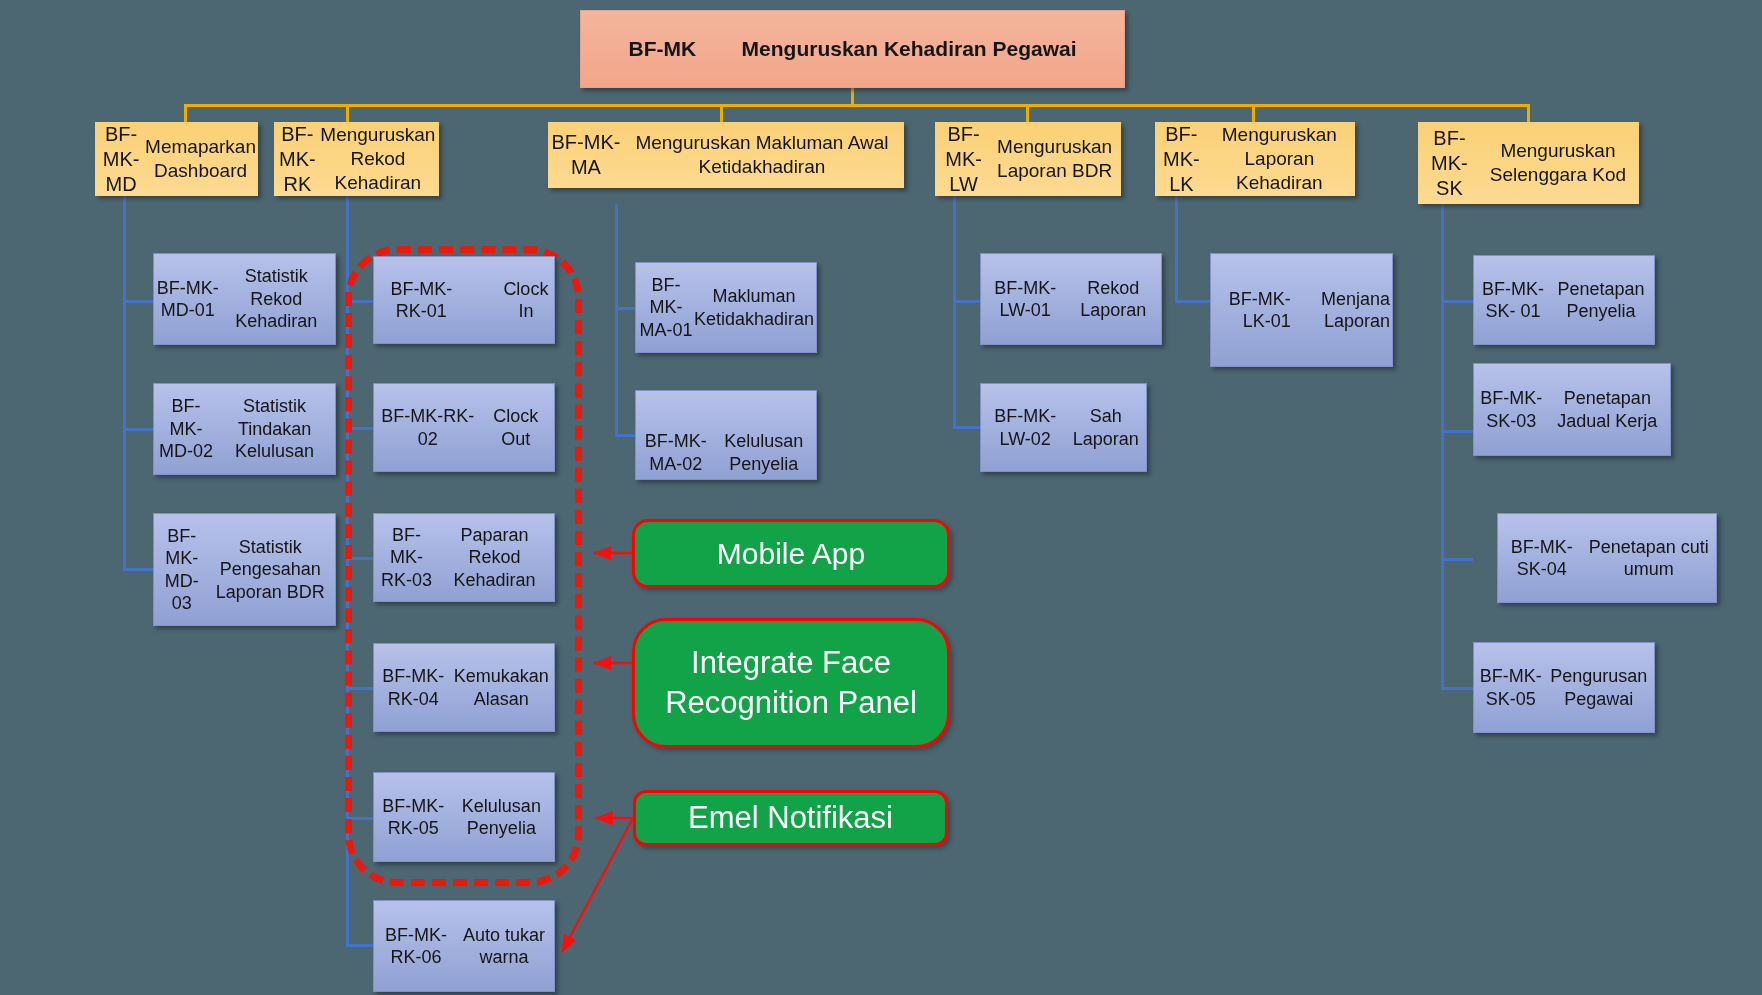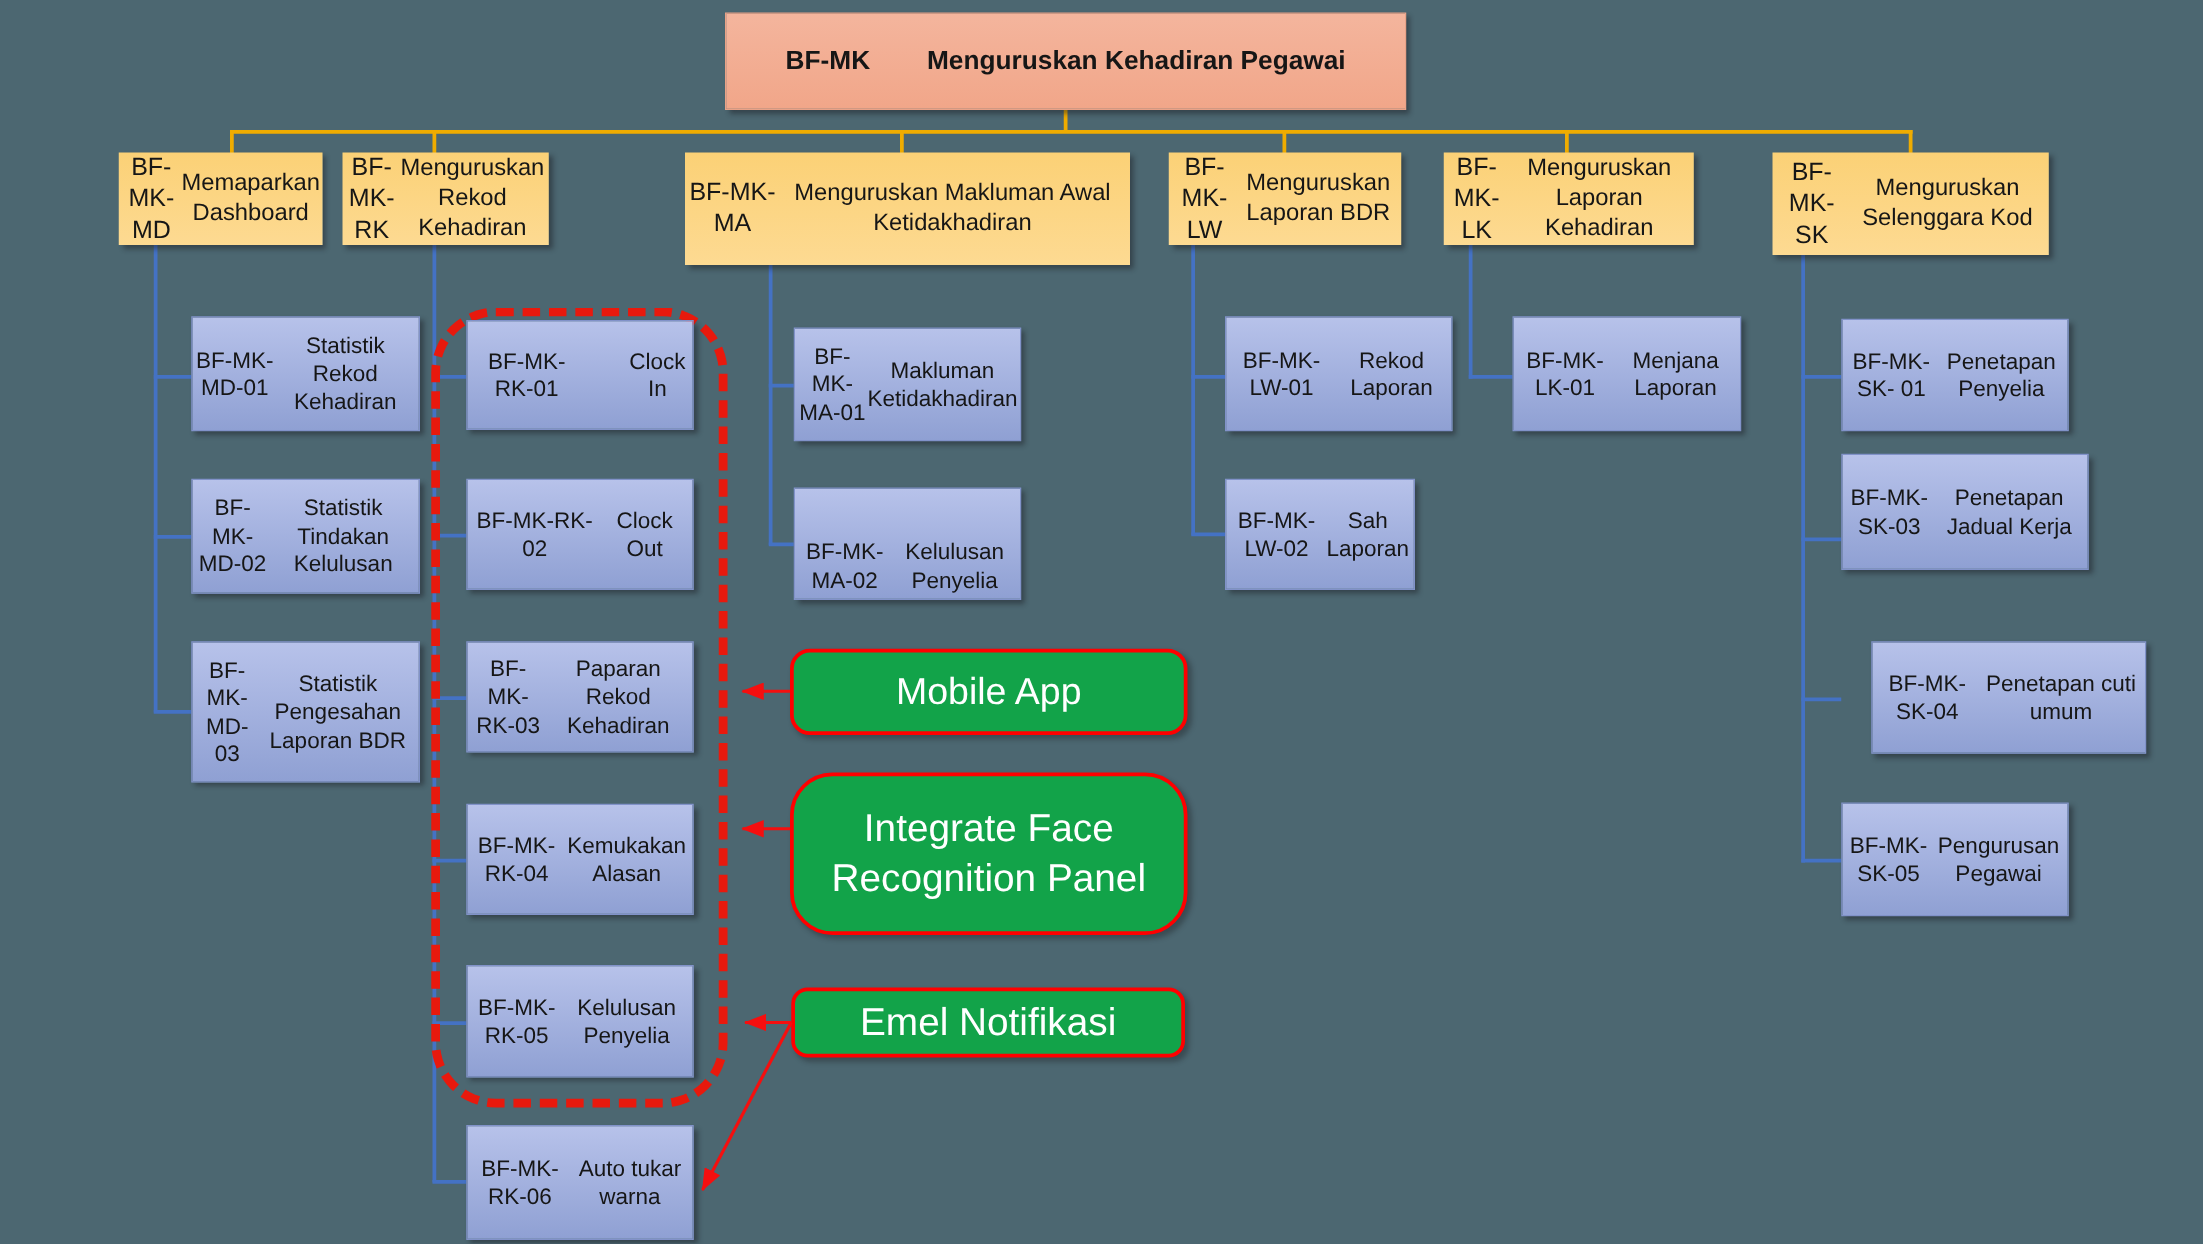--- a/index.html
+++ b/index.html
@@ -121,21 +121,21 @@
   </div>
 
   <div class="box l2" style="left:95px;top:122px;width:163px;height:74px;">
     <div class="code">BF-MK-MD</div>
     <div class="lbl">Memaparkan Dashboard</div>
   </div>
   <div class="box l2" style="left:274px;top:122px;width:165px;height:74px;">
     <div class="code">BF-MK-RK</div>
     <div class="lbl">Menguruskan Rekod Kehadiran</div>
   </div>
-  <div class="box l2" style="left:548px;top:122px;width:356px;height:90px;">
+  <div class="box l2" style="left:548px;top:122px;width:356px;height:66px;">
     <div class="code">BF-MK-MA</div>
     <div class="lbl">Menguruskan Makluman Awal Ketidakhadiran</div>
   </div>
   <div class="box l2" style="left:935px;top:122px;width:186px;height:74px;">
     <div class="code">BF-MK-LW</div>
     <div class="lbl">Menguruskan Laporan BDR</div>
   </div>
   <div class="box l2" style="left:1155px;top:122px;width:200px;height:74px;">
     <div class="code">BF-MK-LK</div>
     <div class="lbl">Menguruskan Laporan Kehadiran</div>
@@ -189,26 +189,26 @@
   </div>
   <div class="box l3" style="left:635px;top:390px;width:182px;height:90px;align-items:flex-end;">
     <div class="code">BF-MK-MA-02</div>
     <div class="lbl">Kelulusan Penyelia</div>
   </div>
 
   <div class="box l3" style="left:980px;top:253px;width:182px;height:92px;">
     <div class="code">BF-MK-LW-01</div>
     <div class="lbl">Rekod Laporan</div>
   </div>
-  <div class="box l3" style="left:980px;top:383px;width:152px;height:89px;">
+  <div class="box l3" style="left:980px;top:383px;width:167px;height:89px;">
     <div class="code">BF-MK-LW-02</div>
     <div class="lbl">Sah Laporan</div>
   </div>
 
-  <div class="box l3" style="left:1210px;top:253px;width:183px;height:92px;">
+  <div class="box l3" style="left:1210px;top:253px;width:183px;height:114px;text-align:right;">
     <div class="code">BF-MK-LK-01</div>
     <div class="lbl">Menjana Laporan</div>
   </div>
 
   <div class="box l3" style="left:1473px;top:255px;width:182px;height:90px;">
     <div class="code">BF-MK-SK- 01</div>
     <div class="lbl">Penetapan Penyelia</div>
   </div>
   <div class="box l3" style="left:1473px;top:363px;width:198px;height:93px;">
     <div class="code">BF-MK-SK-03</div>

